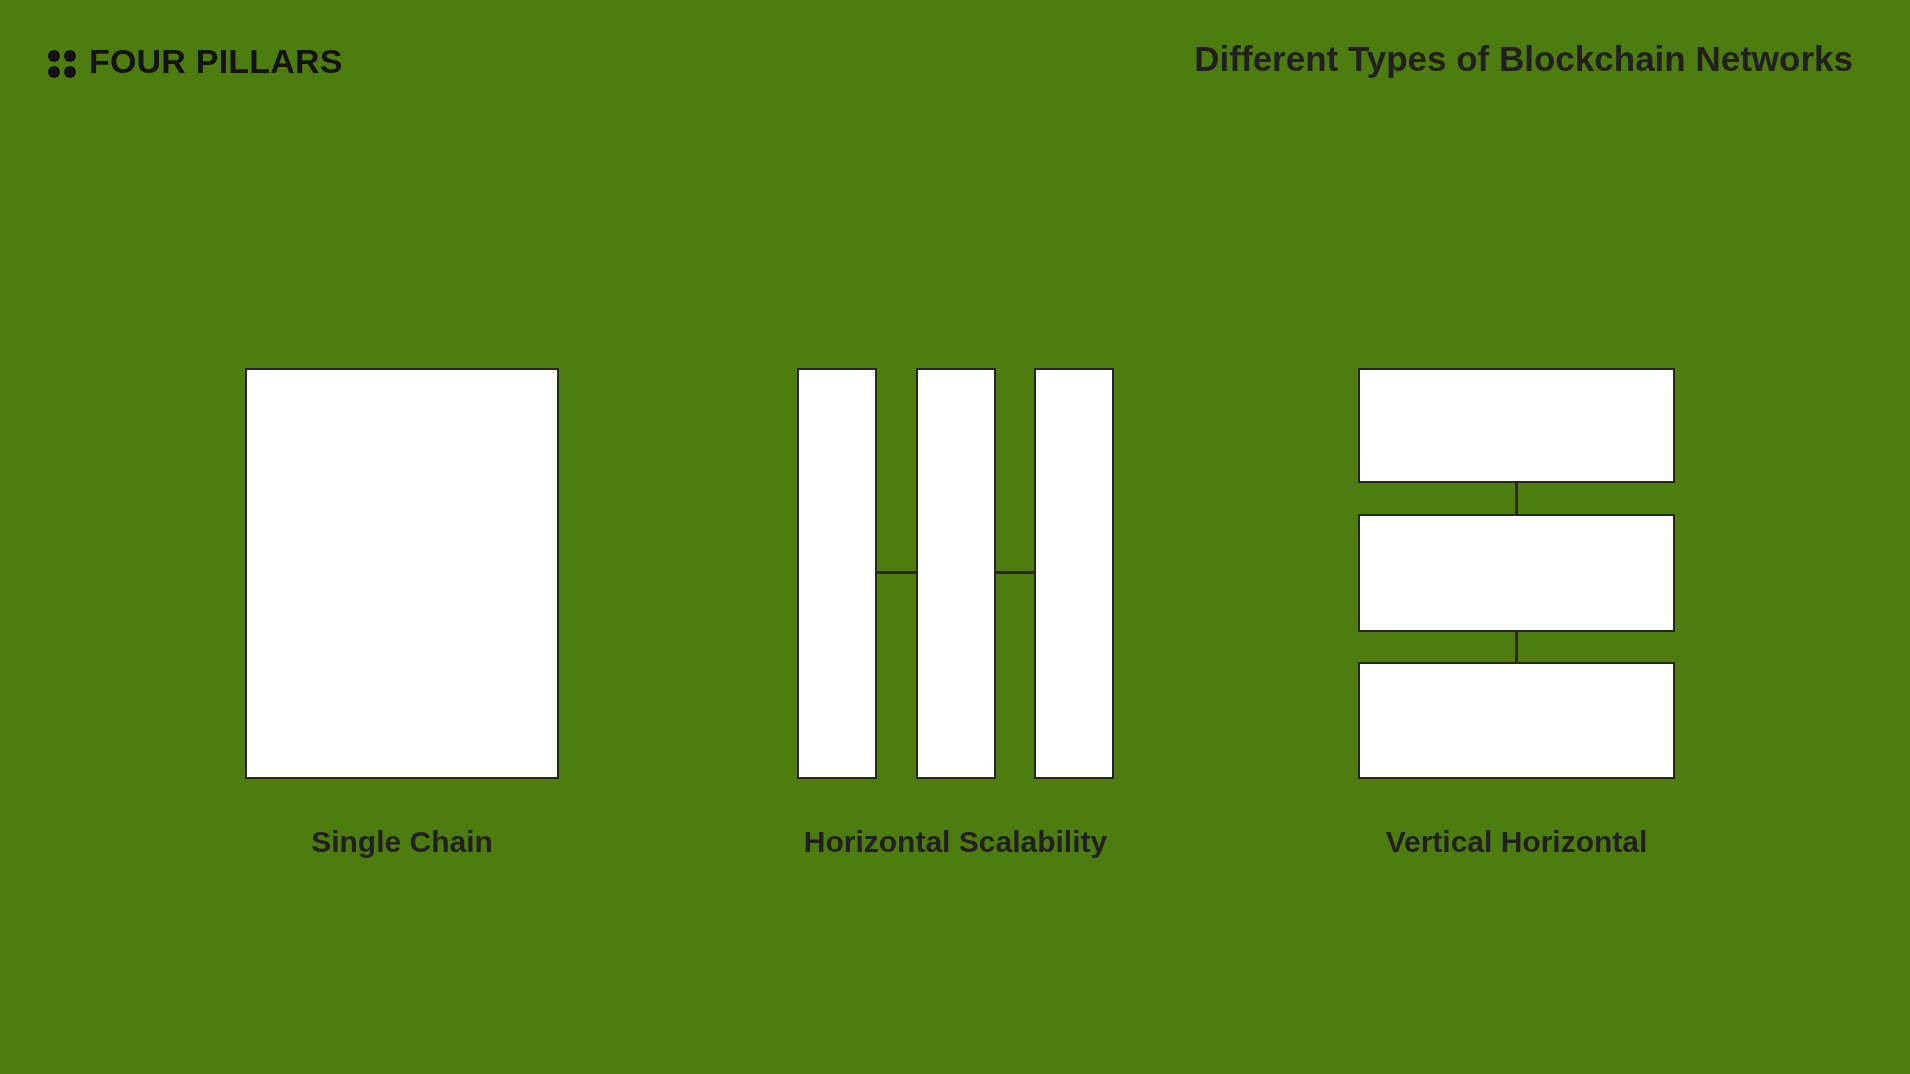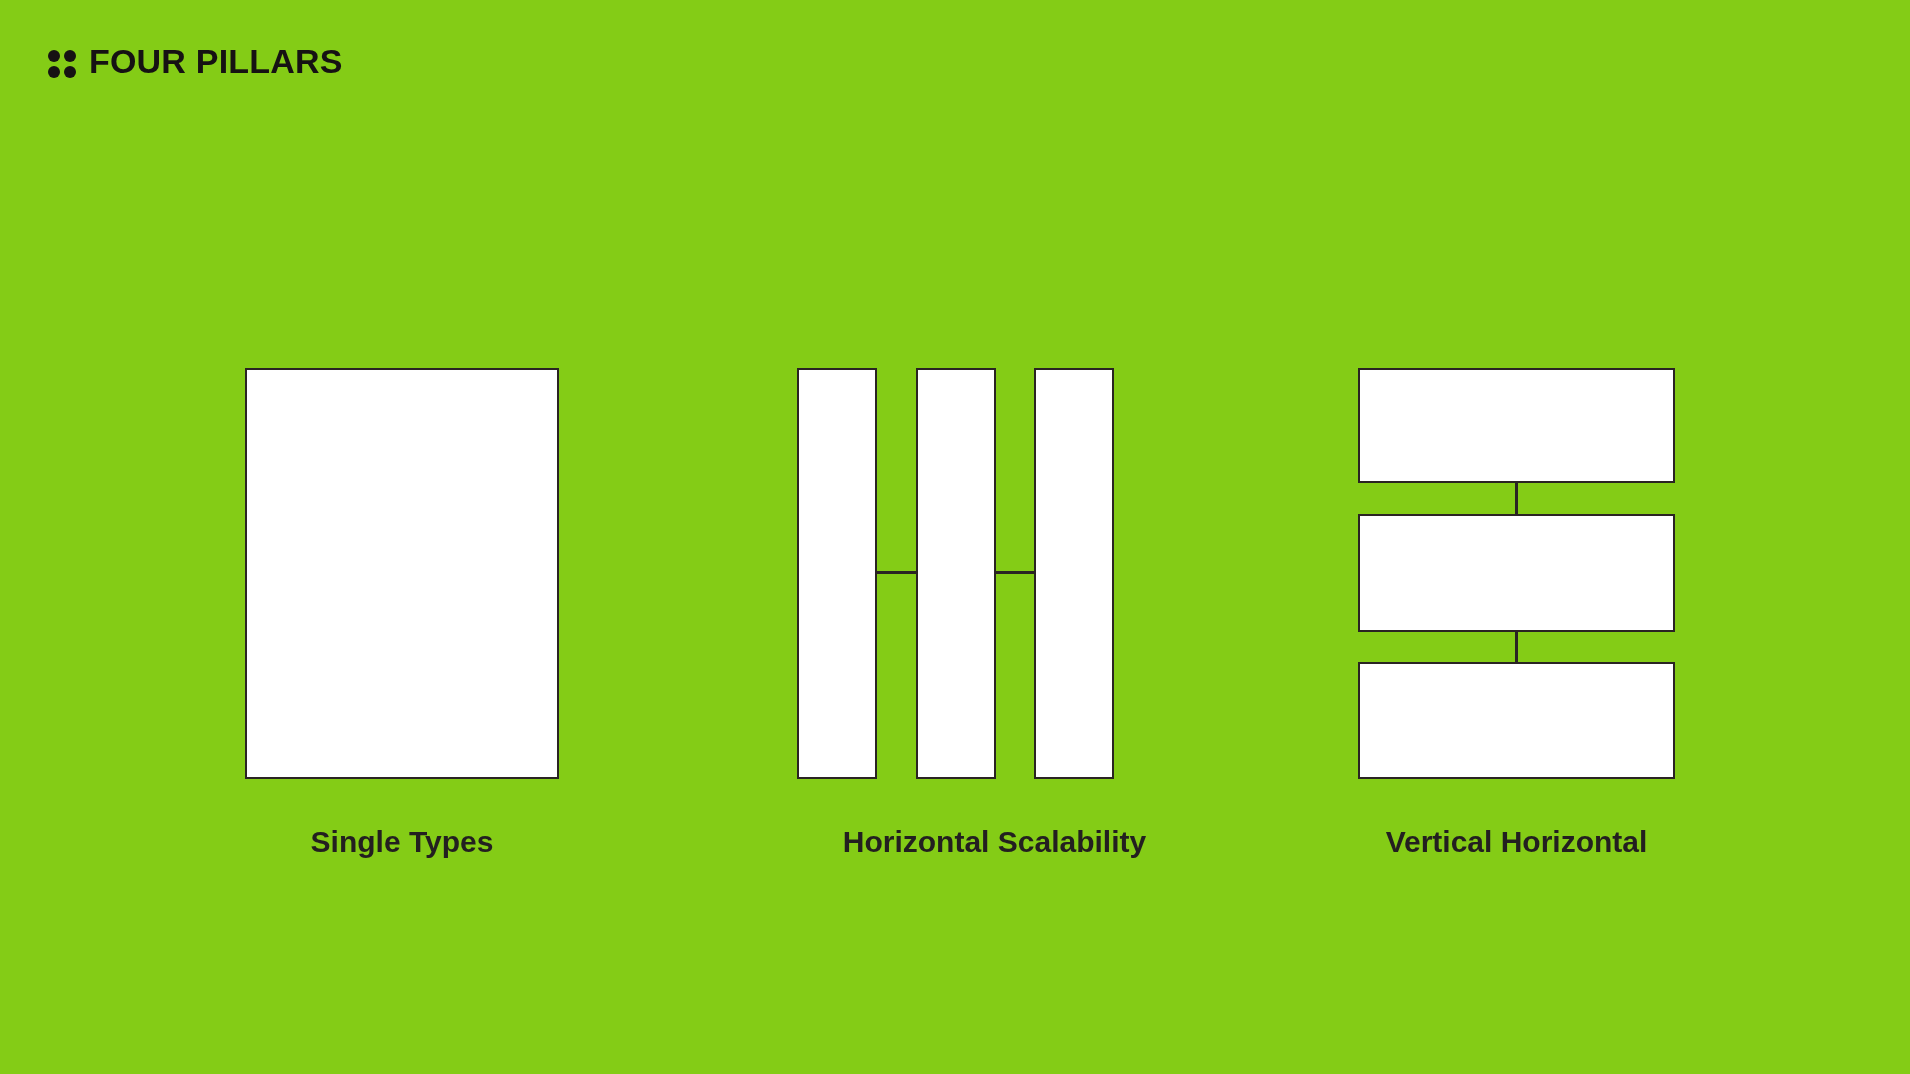--- a/index.html
+++ b/index.html
@@ -1,21 +1,21 @@
 <!DOCTYPE html>
 <html><head>
 <meta charset="utf-8">
 <style>
   html, body { margin: 0; padding: 0; background: #ffffff; }
   body {
     width: 1910px; height: 1074px;
     position: relative; overflow: hidden;
     font-family: "Liberation Sans", sans-serif;
   }
-  .canvas { position: absolute; inset: 0; background: #84cc16; padding-left: 34px; }
+  .canvas { position: absolute; inset: 0; background: #4d7c0f; padding-left: 34px; }
 
   
   .logo {
     position: absolute; left: 48px; top: 42px;
     display: flex; align-items: center; gap: 13px;
   }
   .dots {
     display: grid;
     grid-template-columns: 12px 12px;
     grid-template-rows: 12px 12px;
@@ -54,33 +54,34 @@
   <div class="logo">
     <div class="dots">
       <div class="dot"></div>
       <div class="dot"></div>
       <div class="dot"></div>
       <div class="dot"></div>
     </div>
     <div class="wordmark">FOUR PILLARS</div>
   </div>
 
+  <div class="title">Different Types of Blockchain Networks</div>
 
   <div>
     <div class="rect" style="left:245px; top:368px; width:314px; height:411px;"></div>
-    <div class="caption" style="left:245px; width:314px;">Single Types</div>
+    <div class="caption" style="left:245px; width:314px;">Single Chain</div>
   </div>
 
   <div>
     <div class="rect" style="left:797px; top:368px; width:80px; height:411px;"></div>
     <div class="rect" style="left:916px; top:368px; width:80px; height:411px;"></div>
     <div class="rect" style="left:1034px; top:368px; width:80px; height:411px;"></div>
     <div class="conn" style="left:875px; top:571px; width:43px; height:3px;"></div>
     <div class="conn" style="left:994px; top:571px; width:42px; height:3px;"></div>
-    <div class="caption" style="left:797px; width:317px;margin-left:39px;">Horizontal Scalability</div>
+    <div class="caption" style="left:797px; width:317px;">Horizontal Scalability</div>
   </div>
 
   <div>
     <div class="rect" style="left:1358px; top:368px; width:317px; height:115px;"></div>
     <div class="rect" style="left:1358px; top:514px; width:317px; height:118px;"></div>
     <div class="rect" style="left:1358px; top:662px; width:317px; height:117px;"></div>
     <div class="conn" style="left:1515px; top:482px; width:3px; height:33px;"></div>
     <div class="conn" style="left:1515px; top:631px; width:3px; height:32px;"></div>
     <div class="caption" style="left:1358px; width:317px;">Vertical Horizontal</div>
   </div>

